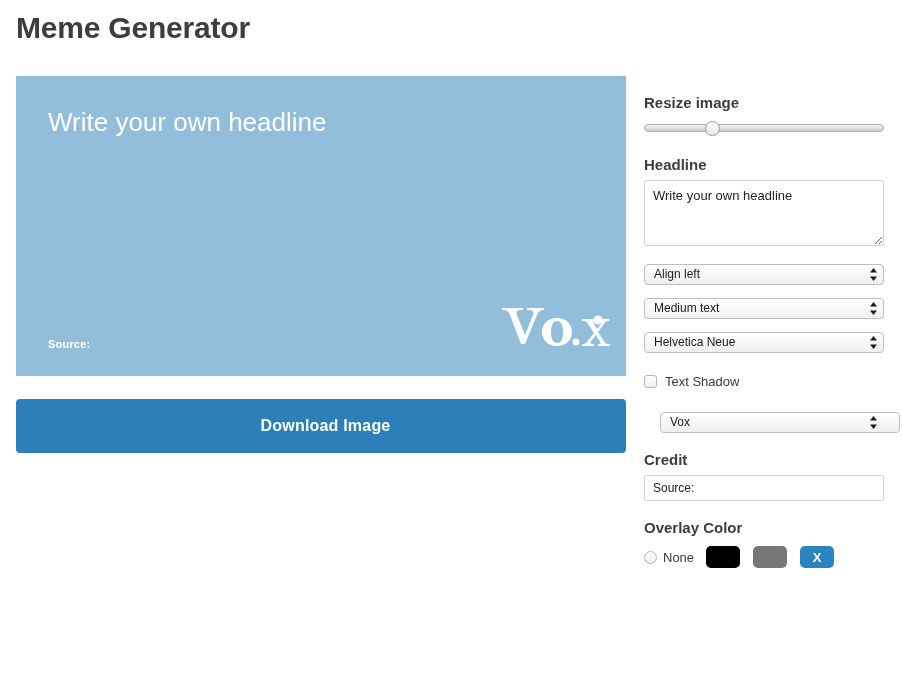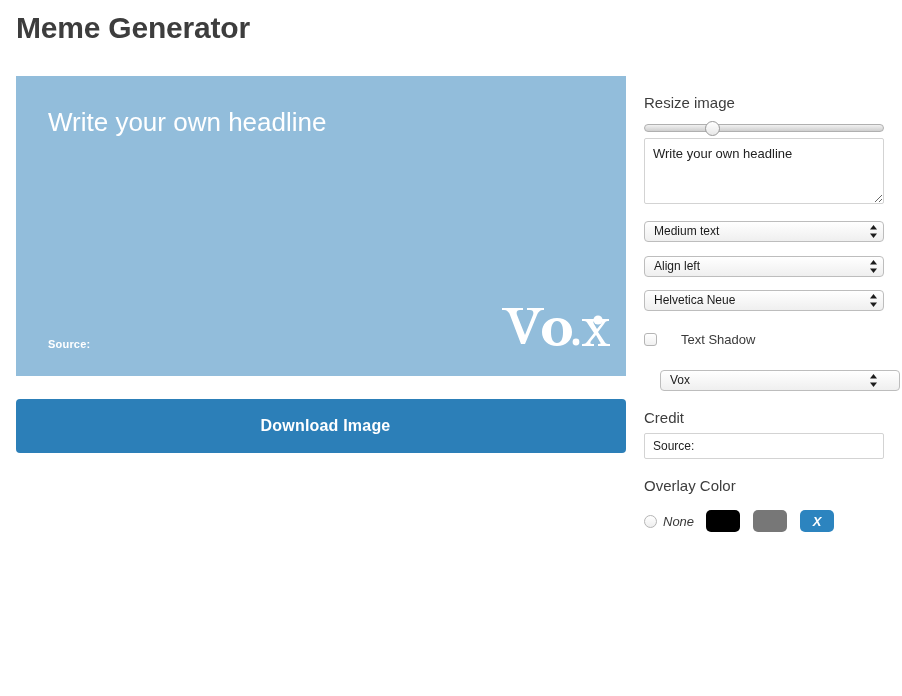--- a/index.html
+++ b/index.html
@@ -93,21 +93,21 @@
     cursor: pointer;
   }
   .dropzone-label {
     font-size: 16px;
     font-weight: bold;
     color: #4a4a4a;
   }
 
   .field-label {
     font-size: 15px;
-    font-weight: normal;
+    font-weight: bold;
     color: #3d3d3d;
     margin: 18px 0 7px 0;
   }
 
   
   .slider-wrap { width: 240px; height: 20px; position: relative; }
   input[type=range].slider {
     -webkit-appearance: none;
     appearance: none;
     width: 240px;
@@ -185,41 +185,40 @@
   }
   .cb {
     width: 13px; height: 13px;
     border: 1px solid #b5b5b5;
     border-radius: 3px;
     background: linear-gradient(#ffffff, #f0f0f0);
     margin-right: 8px;
     cursor: pointer;
     flex: 0 0 auto;
   }
-  .check-label { font-size: 13px; color: #3a3a3a; margin-left: 16px; }
+  .check-label { font-size: 13px; color: #3a3a3a; }
 
   
   input.credit-input {
     width: 240px; height: 26px;
     border: 1px solid #d3d3d3;
     border-radius: 2px;
     padding: 0 8px;
     font-family: "Liberation Sans", sans-serif;
     font-size: 12px;
     color: #222;
     outline: none;
     background: #fff;
   }
 
   
   .overlay-row {
     display: flex;
     align-items: center;
-    margin-top: 16px;
-    font-style: italic;
+    margin-top: 10px;
   }
   .radio-none { display: flex; align-items: center; margin-right: 12px; cursor: pointer; }
   .radio-circle {
     width: 13px; height: 13px;
     border: 1px solid #b5b5b5;
     border-radius: 50%;
     background: linear-gradient(#ffffff, #eeeeee);
     margin-right: 6px;
     flex: 0 0 auto;
   }
@@ -264,32 +263,33 @@
   <button class="download-btn" style="background: rgb(44, 127, 184);">Download Image</button>
 
   <div class="controls">
 
 
     <div class="field-label">Resize image</div>
     <div class="slider-wrap">
       <input class="slider" type="range" min="0" max="100" value="27" style="">
     </div>
 
+    <div class="field-label">Headline</div>
     <textarea class="headline-input" style="">Write your own headline</textarea>
 
-    <div class="select-wrap">
-      <div class="fake-select">Medium text</div>
+    <div class="select-wrap" style="margin-top:14px;">
+      <div class="fake-select">Align left</div>
       <svg class="stepper" viewBox="0 0 9 15">
         <polygon points="4.5,1 8,5.5 1,5.5" fill="#1c1c1c"></polygon>
         <polygon points="4.5,14 8,9.5 1,9.5" fill="#1c1c1c"></polygon>
       </svg>
     </div>
 
-    <div class="select-wrap" style="margin-top:14px;">
-      <div class="fake-select">Align left</div>
+    <div class="select-wrap">
+      <div class="fake-select">Medium text</div>
       <svg class="stepper" viewBox="0 0 9 15">
         <polygon points="4.5,1 8,5.5 1,5.5" fill="#1c1c1c"></polygon>
         <polygon points="4.5,14 8,9.5 1,9.5" fill="#1c1c1c"></polygon>
       </svg>
     </div>
 
     <div class="select-wrap">
       <div class="fake-select">Helvetica Neue</div>
       <svg class="stepper" viewBox="0 0 9 15">
         <polygon points="4.5,1 8,5.5 1,5.5" fill="#1c1c1c"></polygon>

